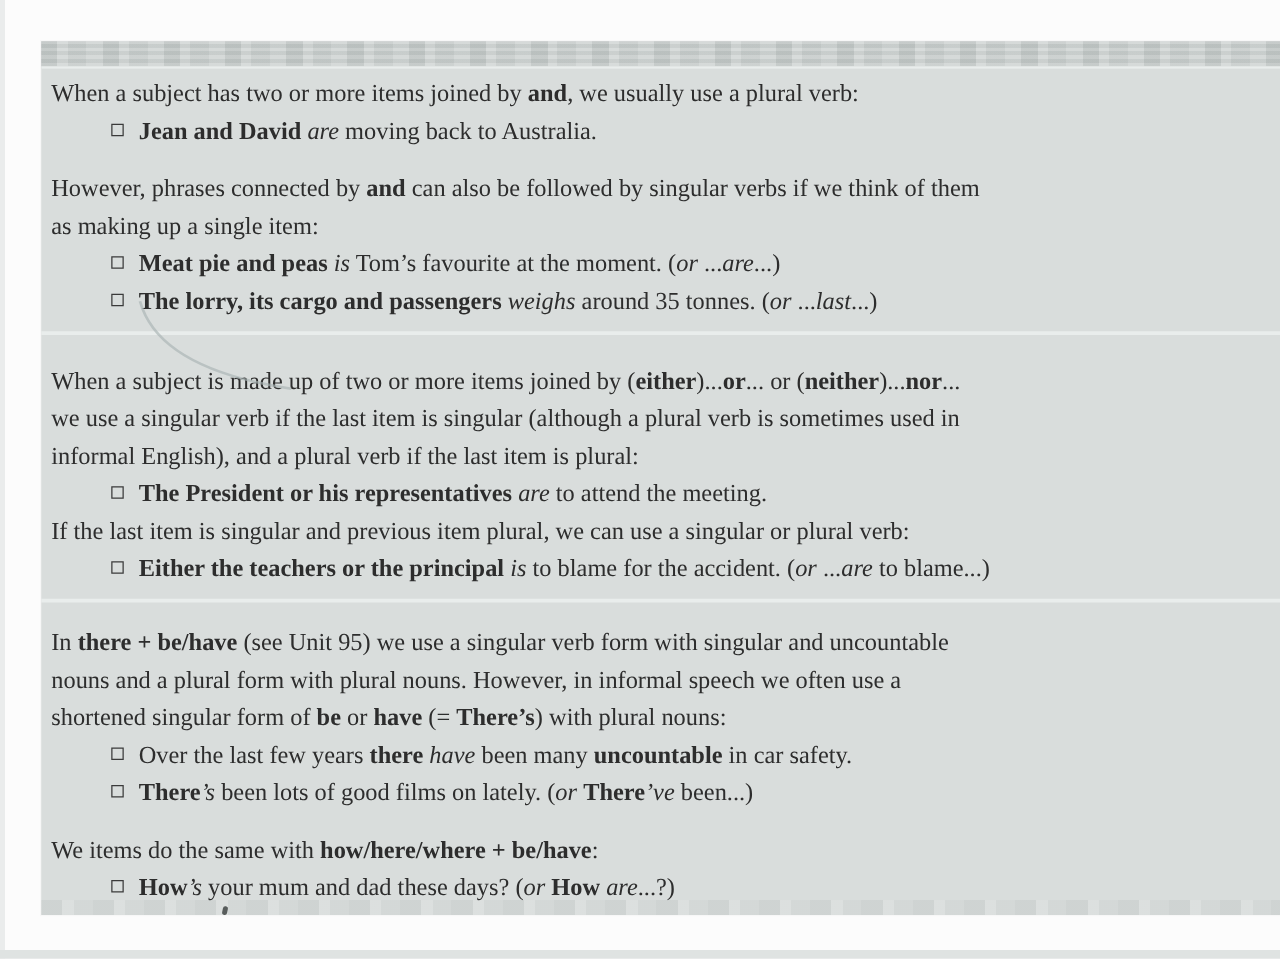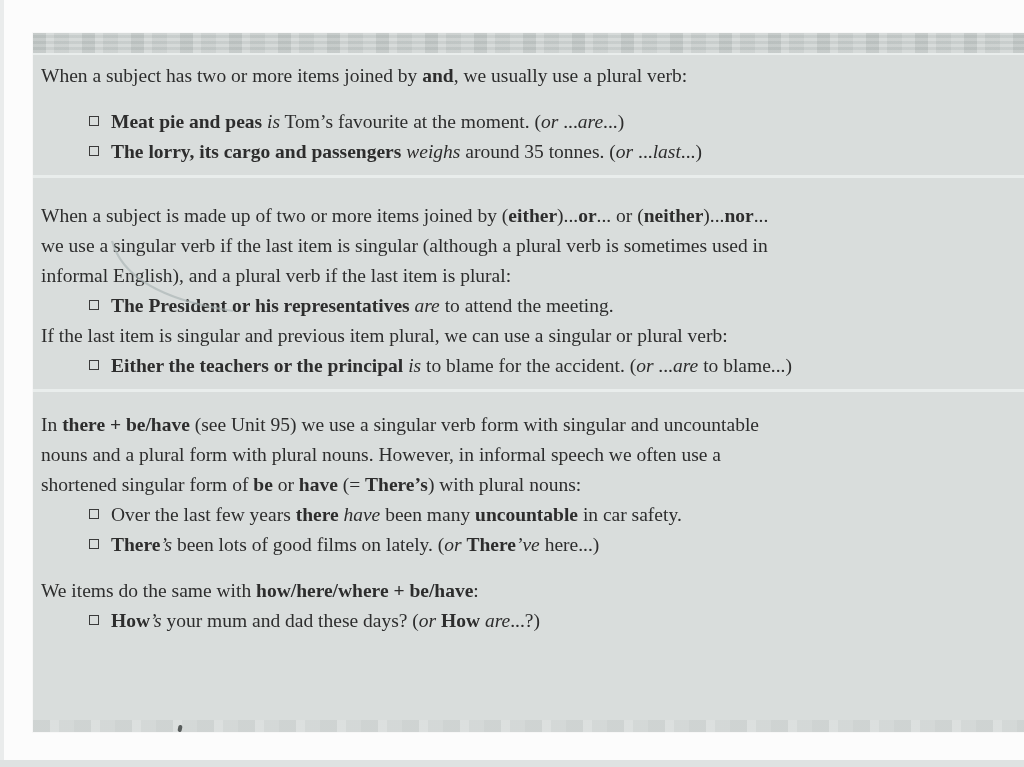--- a/index.html
+++ b/index.html
@@ -81,39 +81,41 @@
 
 <div class="edge-left"></div>
 
 <div class="page">
   <div class="top-band"></div>
 
   <div class="sections">
     <div class="section section-1">
         <div class="group">
           <div class="para"><span>When a subject has two or more items joined by </span><span class="b">and</span><span>, we usually use a plural verb:</span></div>
+          <div class="bullet"><span class="sq"></span><span><span class="b">Jean and David </span><span class="i">are</span><span> moving back to Australia.</span></span></div>
         </div>
         <div class="group">
+          <div class="para"><span>However, phrases connected by </span><span class="b">and</span><span> can also be followed by singular verbs if we think of them</span><br><span>as making up a single item:</span></div>
           <div class="bullet"><span class="sq"></span><span><span class="b">Meat pie and peas </span><span class="i">is</span><span> Tom’s favourite at the moment. (</span><span class="i">or</span><span> ...</span><span class="i">are</span><span>...)</span></span></div>
           <div class="bullet"><span class="sq"></span><span><span class="b">The lorry, its cargo and passengers </span><span class="i">weighs</span><span> around 35 tonnes. (</span><span class="i">or</span><span> ...</span><span class="i">last</span><span>...)</span></span></div>
         </div>
       </div>
     <div class="section section-2">
         <div class="group">
           <div class="para"><span>When a subject is made up of two or more items joined by (</span><span class="b">either</span><span>)...</span><span class="b">or</span><span>... or (</span><span class="b">neither</span><span>)...</span><span class="b">nor</span><span>...</span><br><span>we use a singular verb if the last item is singular (although a plural verb is sometimes used in</span><br><span>informal English), and a plural verb if the last item is plural:</span></div>
           <div class="bullet"><span class="sq"></span><span><span class="b">The President or his representatives </span><span class="i">are</span><span> to attend the meeting.</span></span></div>
           <div class="para"><span>If the last item is singular and previous item plural, we can use a singular or plural verb:</span></div>
           <div class="bullet"><span class="sq"></span><span><span class="b">Either the teachers or the principal </span><span class="i">is</span><span> to blame for the accident. (</span><span class="i">or</span><span> ...</span><span class="i">are</span><span> to blame...)</span></span></div>
         </div>
       </div>
     <div class="section section-3">
         <div class="group">
           <div class="para"><span>In </span><span class="b">there + be/have</span><span> (see Unit 95) we use a singular verb form with singular and uncountable</span><br><span>nouns and a plural form with plural nouns. However, in informal speech we often use a</span><br><span>shortened singular form of </span><span class="b">be</span><span> or </span><span class="b">have</span><span> (= </span><span class="b">There’s</span><span>) with plural nouns:</span></div>
           <div class="bullet"><span class="sq"></span><span><span>Over the last few years </span><span class="b">there</span><span> </span><span class="i">have</span><span> been many </span><span class="b">uncountable</span><span> in car safety.</span></span></div>
-          <div class="bullet"><span class="sq"></span><span><span class="b">There</span><span class="i">’s</span><span> been lots of good films on lately. (</span><span class="i">or</span><span> </span><span class="b">There</span><span class="i">’ve</span><span> here...)</span></span></div>
+          <div class="bullet"><span class="sq"></span><span><span class="b">There</span><span class="i">’s</span><span> been lots of good films on lately. (</span><span class="i">or</span><span> </span><span class="b">There</span><span class="i">’ve</span><span> been...)</span></span></div>
         </div>
         <div class="group">
           <div class="para"><span>We items do the same with </span><span class="b">how/here/where + be/have</span><span>:</span></div>
           <div class="bullet"><span class="sq"></span><span><span class="b">How</span><span class="i">’s</span><span> your mum and dad these days? (</span><span class="i">or</span><span> </span><span class="b">How</span><span> </span><span class="i">are</span><span>...?)</span></span></div>
         </div>
       </div>
   </div>
 
   <svg class="pencil-mark" width="957" height="699" viewBox="0 0 957 699">
     <path d="M 79 208 Q 94 262 200 278" stroke="#a9b3b3" stroke-width="2.2" fill="none" opacity="0.65"></path>

